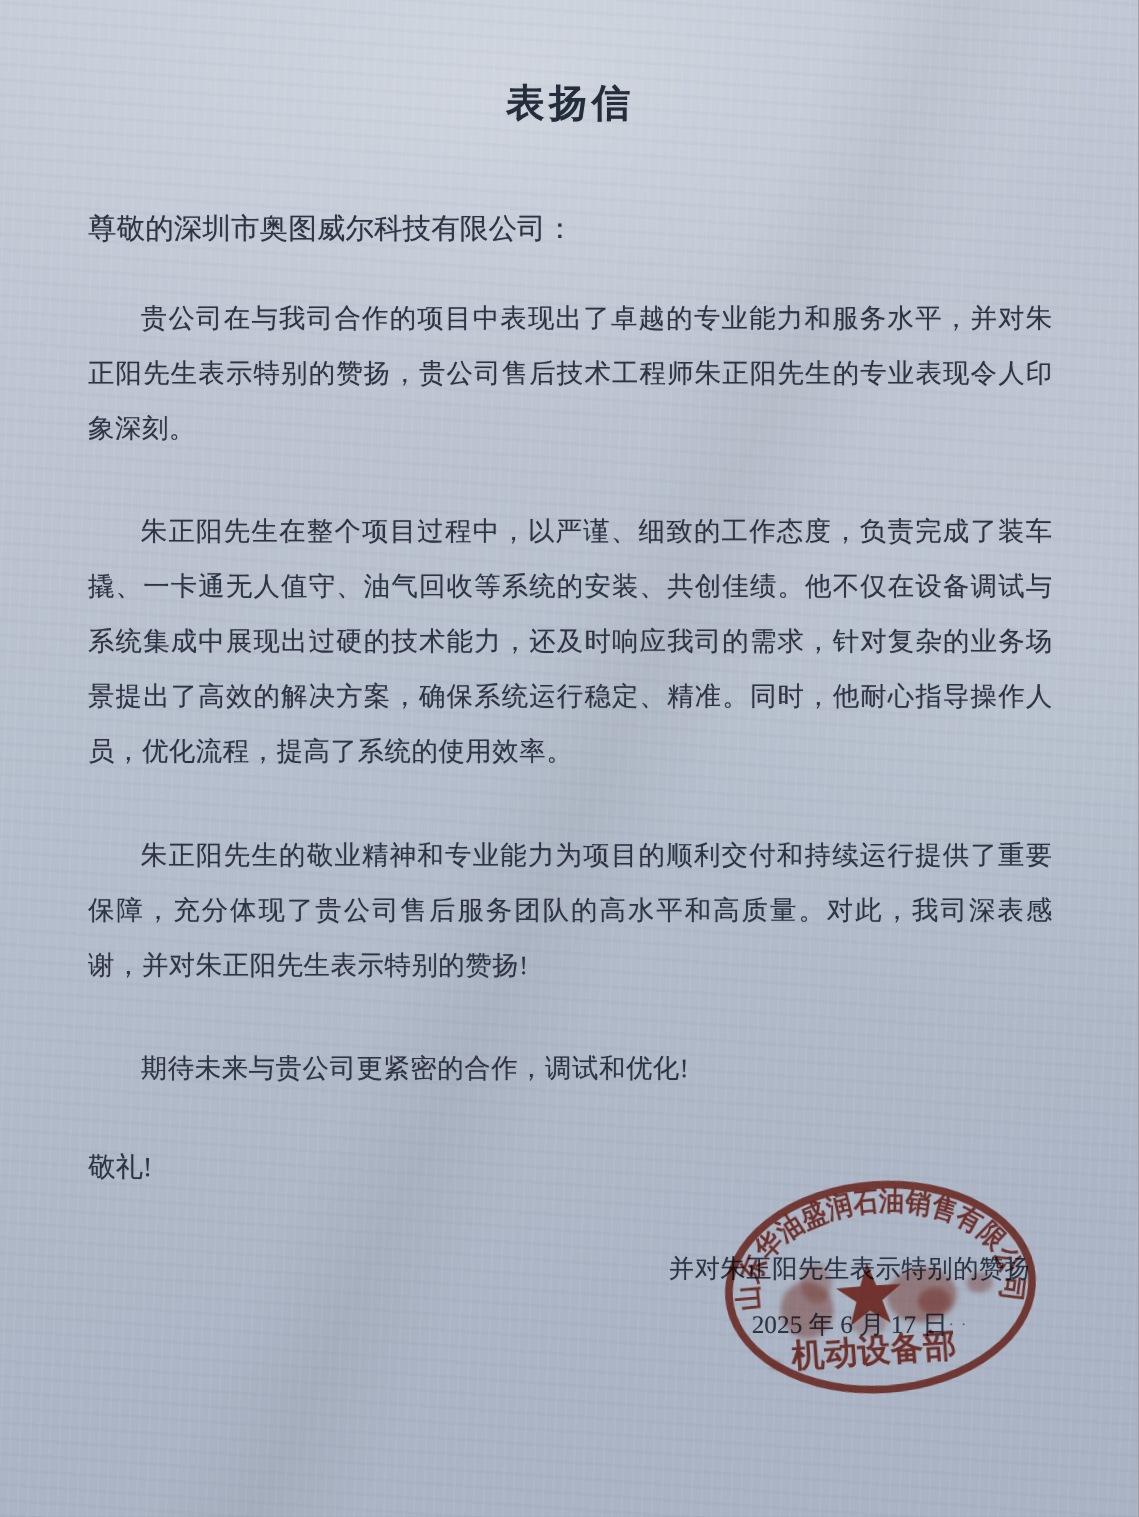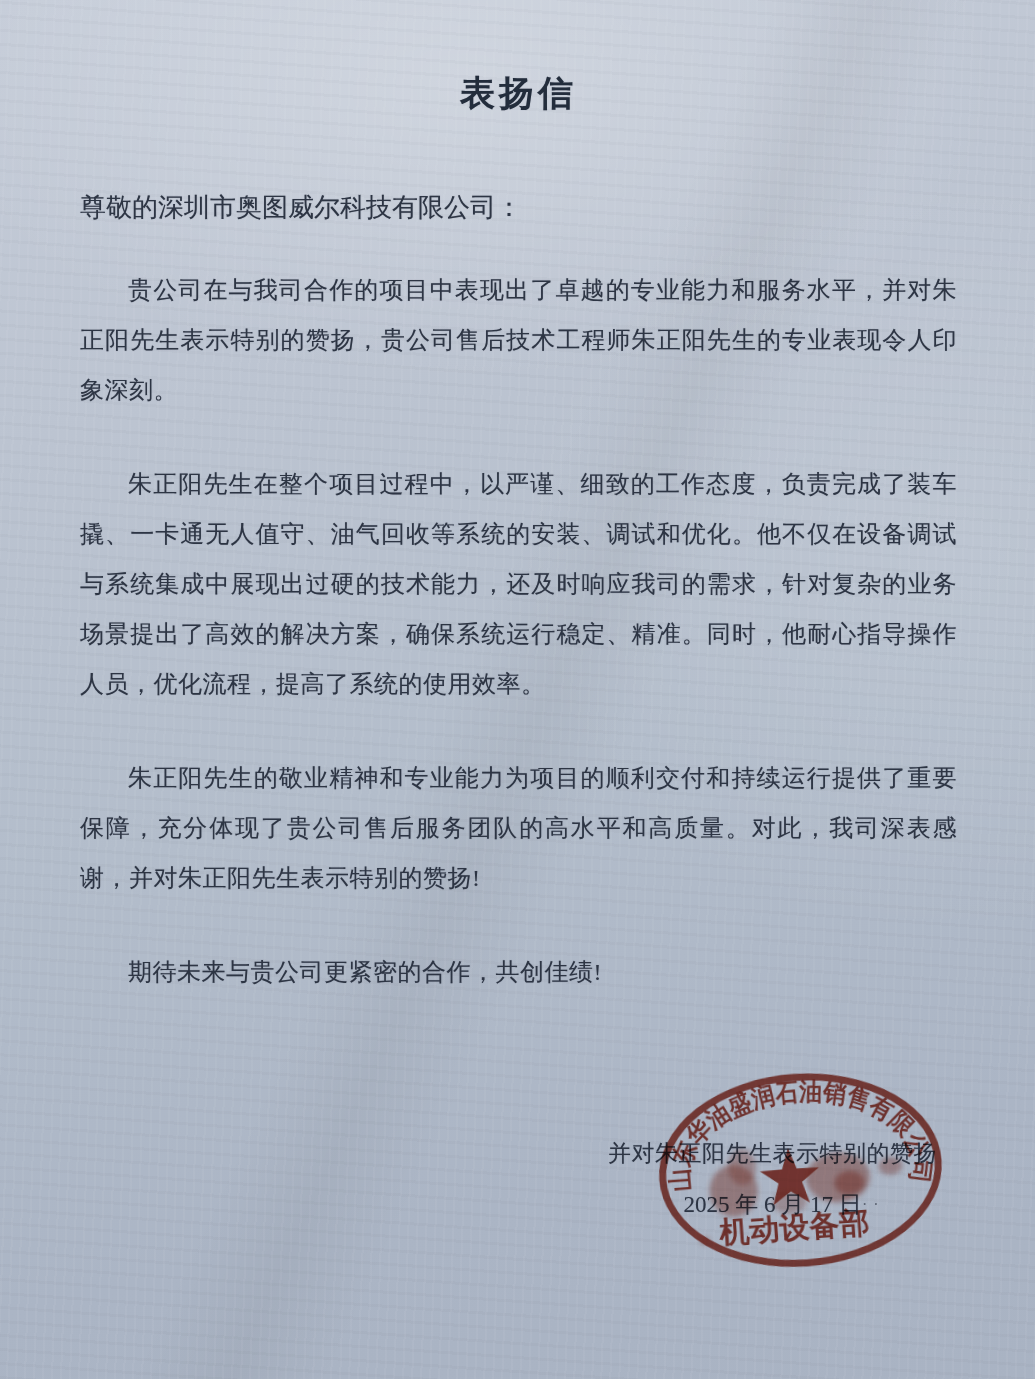--- a/index.html
+++ b/index.html
@@ -84,25 +84,26 @@
 <body>
 
 <div class="page">
 
   <div class="content">
     <h1 class="title">表扬信</h1>
 
     <p class="salutation">尊敬的深圳市奥图威尔科技有限公司：</p>
 
     <p class="para first">贵公司在与我司合作的项目中表现出了卓越的专业能力和服务水平，并对朱正阳先生表示特别的赞扬，贵公司售后技术工程师朱正阳先生的专业表现令人印象深刻。</p>
-    <p class="para">朱正阳先生在整个项目过程中，以严谨、细致的工作态度，负责完成了装车撬、一卡通无人值守、油气回收等系统的安装、调试和优化。他不仅在设备调试与系统集成中展现出过硬的技术能力，还及时响应我司的需求，针对复杂的业务场景提出了高效的解决方案，确保系统运行稳定、精准。同时，他耐心指导操作人员，优化流程，提高了系统的使用效率。</p>
+    <p class="para">朱正阳先生在整个项目过程中，以严谨、细致的工作态度，负责完成了装车撬、一卡通无人值守、油气回收等系统的安装、共创佳绩。他不仅在设备调试与系统集成中展现出过硬的技术能力，还及时响应我司的需求，针对复杂的业务场景提出了高效的解决方案，确保系统运行稳定、精准。同时，他耐心指导操作人员，优化流程，提高了系统的使用效率。</p>
     <p class="para">朱正阳先生的敬业精神和专业能力为项目的顺利交付和持续运行提供了重要保障，充分体现了贵公司售后服务团队的高水平和高质量。对此，我司深表感谢，并对朱正阳先生表示特别的赞扬!</p>
-    <p class="para">期待未来与贵公司更紧密的合作，共创佳绩!</p>
+    <p class="para">期待未来与贵公司更紧密的合作，调试和优化!</p>
 
     <div class="closing">
+      <p>敬礼!</p>
     </div>
   </div>
 
   <div class="signature">
     <div class="company">并对朱正阳先生表示特别的赞扬</div>
     <div class="date">2025 年 6 月 17 日</div>
   </div>
 
   <div class="specks">··</div>
 

